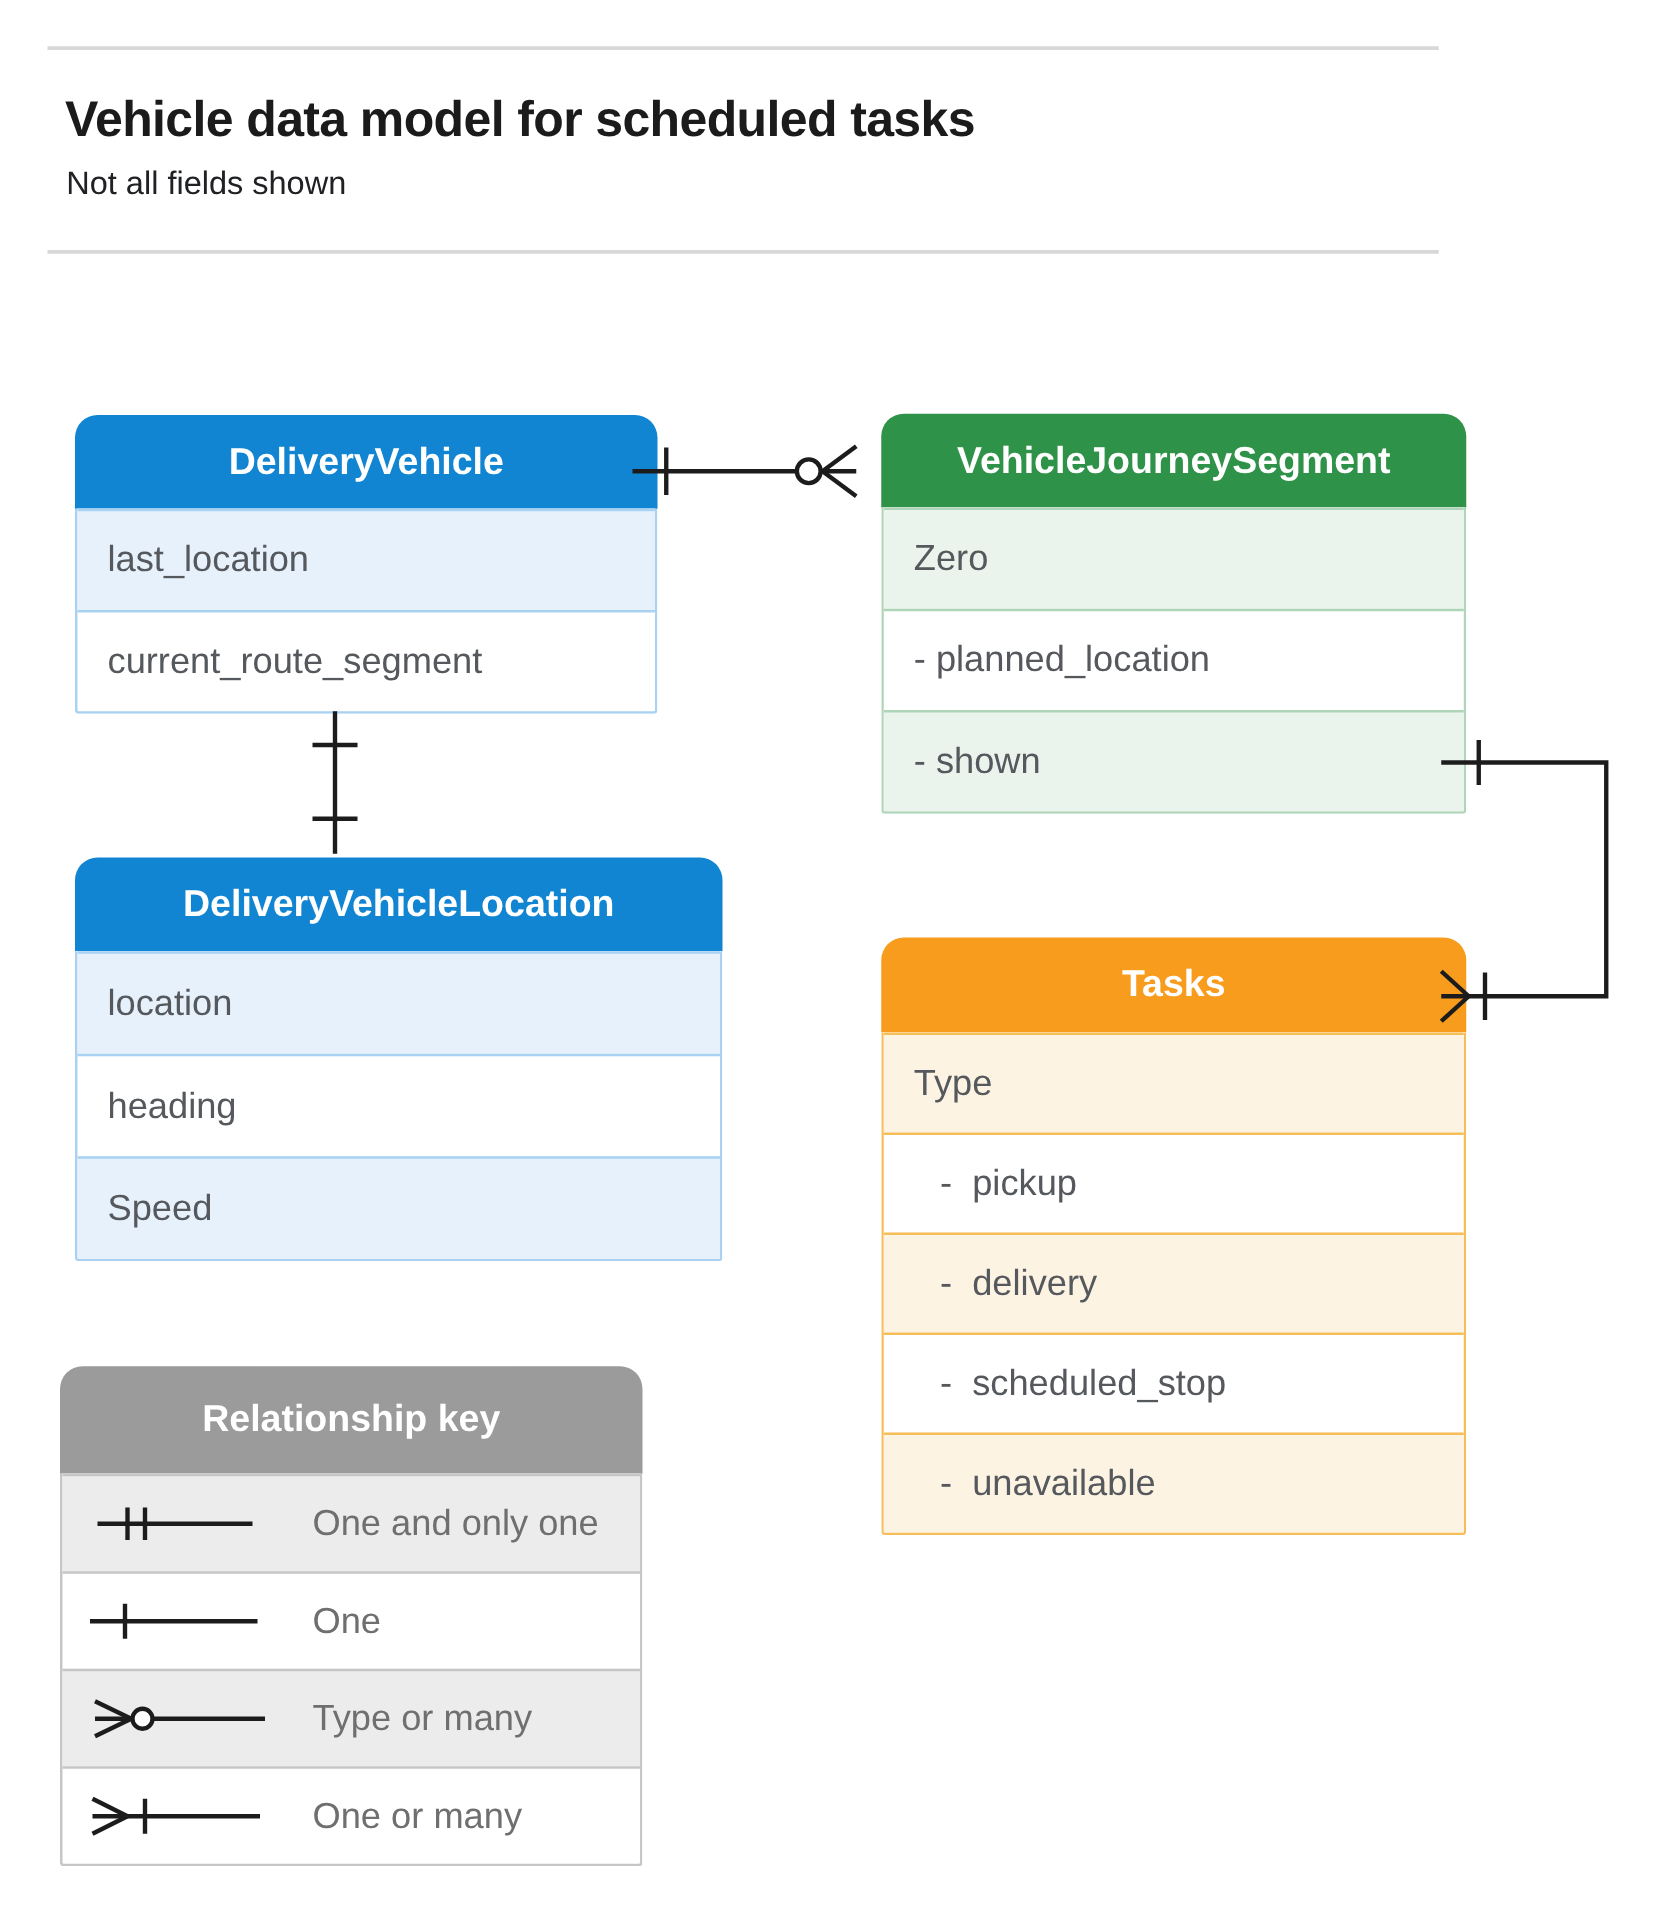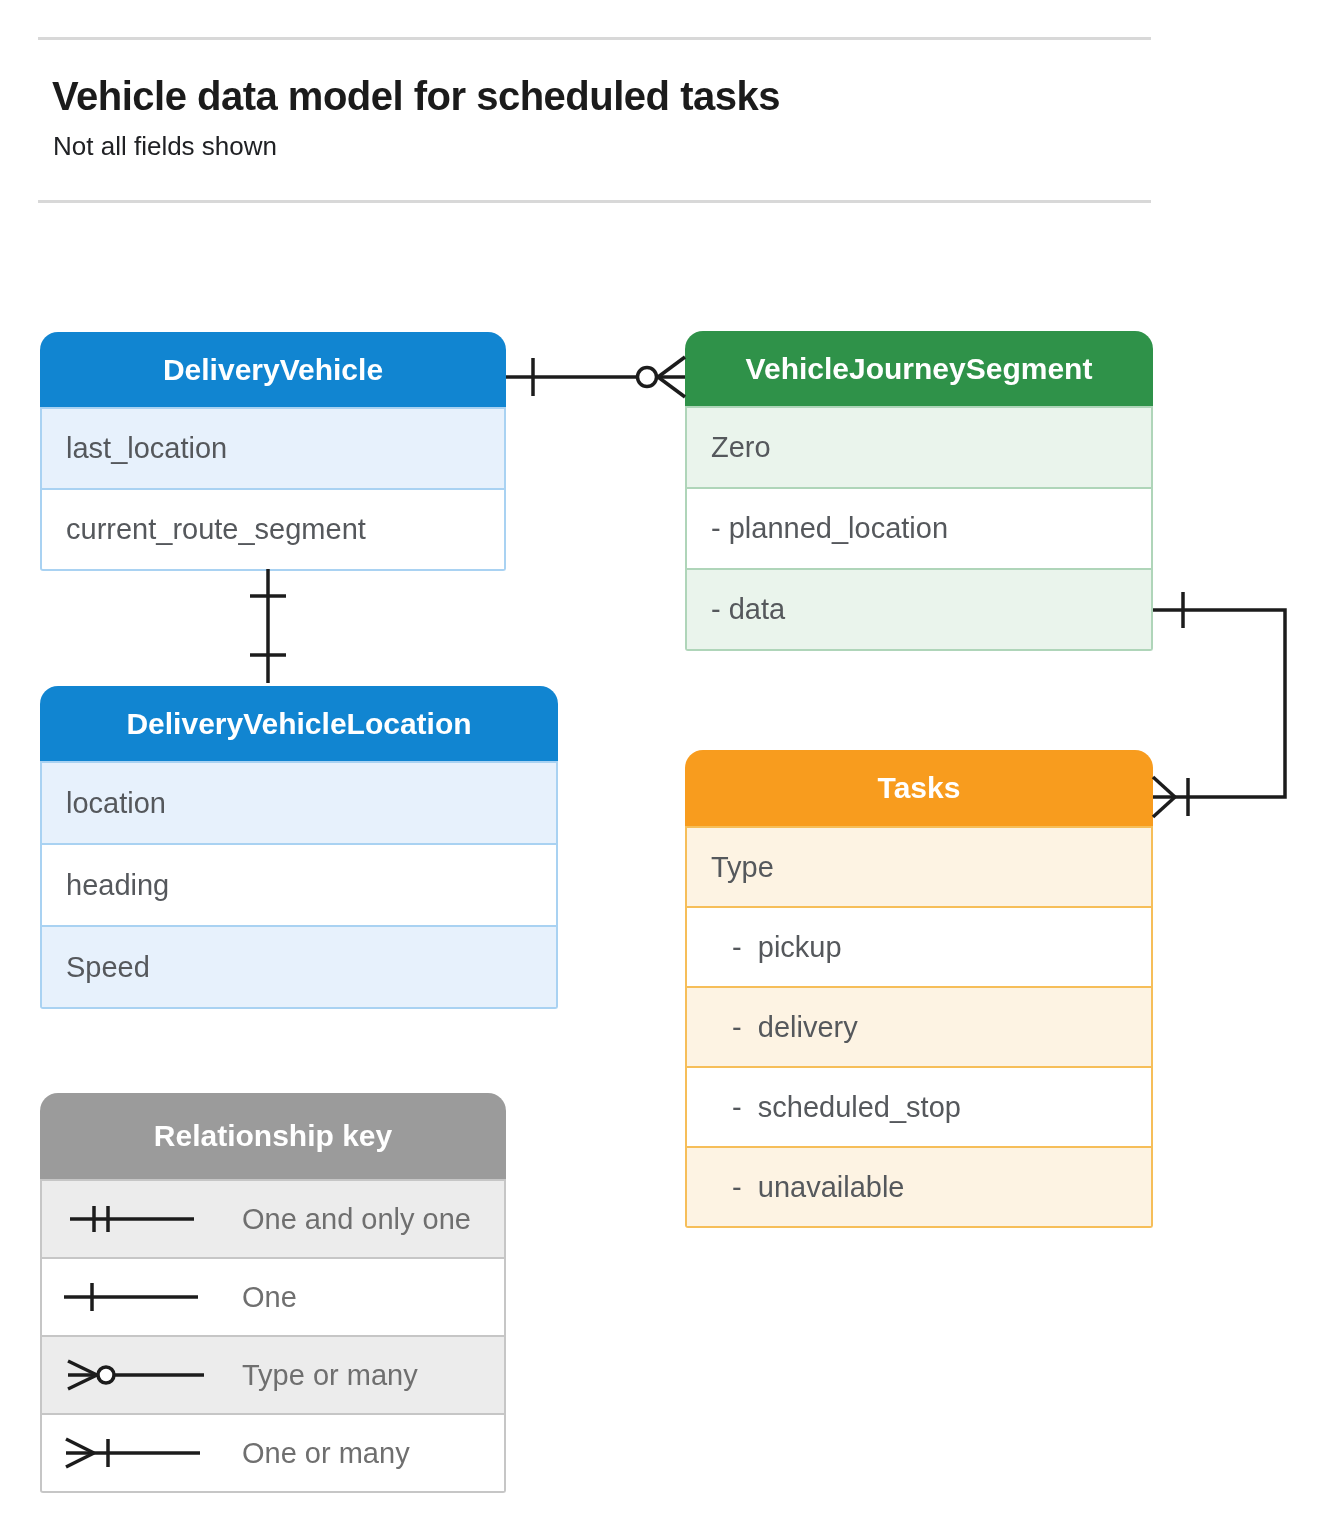--- a/index.html
+++ b/index.html
@@ -15,21 +15,21 @@
   body{
     position:relative;width:1325px;height:1530px;overflow:hidden;
     font-family:"Liberation Sans","DejaVu Sans",sans-serif;
   }
   .rule{position:absolute;left:38px;width:1113px;height:3px;background:var(--rule);}
   .page-title{
     position:absolute;left:52px;top:74px;font-size:40px;font-weight:bold;
     color:var(--title-text);letter-spacing:-0.5px;
   }
   .page-subtitle{position:absolute;left:53px;top:131px;font-size:26px;color:#202124;}
-  .entity{position:absolute;}
+  .entity{position:absolute;margin-left:20px;}
   .e-header{
     width:100%;border-radius:18px 18px 0 0;color:#ffffff;font-weight:bold;
     font-size:30px;text-align:center;display:flex;align-items:center;justify-content:center;
   }
   .e-rows{border-style:solid;border-width:0 2px 2px 2px;border-radius:0 0 3px 3px;background:#fff;}
   .e-row{
     display:flex;align-items:center;padding-left:24px;font-size:29px;
     color:var(--field-text);border-top:2px solid transparent;
   }
   .e-row span{white-space:pre;}
@@ -81,21 +81,21 @@
 <div class="entity green" style="left:685px;top:331px;width:468px">
   <div class="e-header">VehicleJourneySegment</div>
   <div class="e-rows">
     <div class="e-row">
         <span>Zero</span>
       </div>
     <div class="e-row">
         <span>- planned_location</span>
       </div>
     <div class="e-row">
-        <span>- data</span>
+        <span>- shown</span>
       </div>
   </div>
 </div>
 
 <div class="entity blue" style="left:40px;top:686px;width:518px">
   <div class="e-header">DeliveryVehicleLocation</div>
   <div class="e-rows">
     <div class="e-row" style="height:82px">
         <span>location</span>
       </div>
@@ -122,21 +122,21 @@
       </div>
     <div class="e-row indent">
         <span>-  scheduled_stop</span>
       </div>
     <div class="e-row indent">
         <span>-  unavailable</span>
       </div>
   </div>
 </div>
 
-<div class="entity gray" style="left:40px;top:1093px;width:466px">
+<div class="entity gray" style="left:28px;top:1093px;width:466px">
   <div class="e-header">Relationship key</div>
   <div class="e-rows">
     <div class="e-row">
       <svg class="legend-sym" width="150" height="56" viewBox="0 0 150 56">
         <line class="stroke" x1="14" y1="28" x2="138" y2="28"></line>
         <line class="stroke" x1="38" y1="15" x2="38" y2="41"></line>
         <line class="stroke" x1="52" y1="15" x2="52" y2="41"></line>
       </svg>
       <span class="legend-label">One and only one</span>
     </div>

